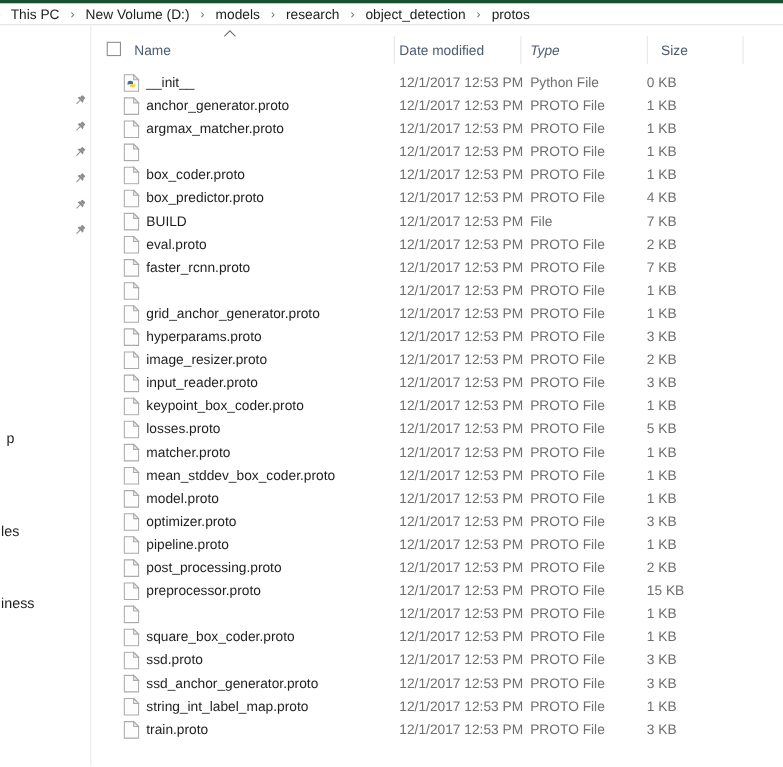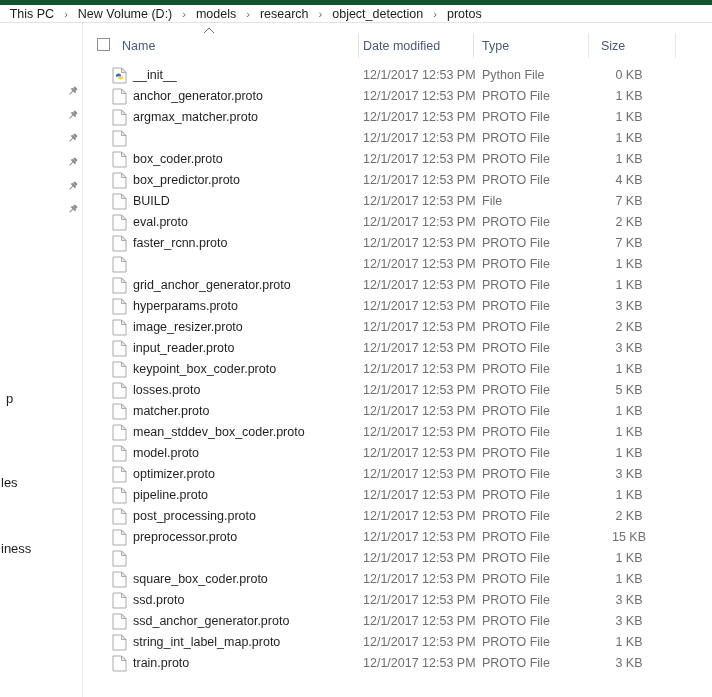--- a/index.html
+++ b/index.html
@@ -2,21 +2,21 @@
 <html><head>
 <meta charset="utf-8">
 <style>
   * { margin:0; padding:0; box-sizing:border-box; }
   html,body { width:712px; height:697px; overflow:hidden; background:#fff;
               font-family:"Liberation Sans", sans-serif; }
   .screen { position:relative; width:712px; height:697px; background:#fff; }
 
   
   .breadcrumb-bar { position:absolute; left:0; top:0; width:712px; height:23px;
-    border-top:5px solid #14532d; border-bottom:1px solid #e3e3e3;
+    border-top:3px solid #14532d; border-bottom:1px solid #e3e3e3;
     display:flex; align-items:center; font-size:12.5px; color:#1d1d1d; }
   .crumb { padding:0 5px; white-space:nowrap; cursor:default; }
   .crumb-sep { color:#6b6b6b; font-size:11px; padding:0 5px; }
   .crumb-lead { color:#6b6b6b; font-size:11px; padding-right:4px; margin-left:-3px; }
 
   
   .navpane { position:absolute; left:0; top:23px; width:83px; height:674px;
     border-right:1px solid #eaeaea; }
   .nav-pin-item { position:absolute; left:65px; width:14px; height:14px; }
   .nav-frag { position:absolute; font-size:13px; color:#1d1d1d; white-space:nowrap; }
@@ -35,21 +35,21 @@
 
   
   .rows { position:absolute; left:0; top:42px; width:712px; }
   .row { position:relative; height:21px; font-size:12.5px; }
   .cell-icon { position:absolute; left:112px; top:2px; width:15px; height:17px; }
   .cell-name { position:absolute; left:133px; top:0; height:21px; line-height:21px;
     color:#1f1f1f; white-space:nowrap; }
   .cell-date { position:absolute; left:363px; top:0; height:21px; line-height:21px; color:#6f6f6f; }
   .cell-type { position:absolute; left:482px; top:0; height:21px; line-height:21px; color:#6f6f6f; }
   .cell-size { position:absolute; left:588px; top:0; width:82px; height:21px; line-height:21px;
-    color:#6f6f6f; text-align:center; }
+    color:#6f6f6f; text-align:left; }
 </style>
 </head>
 <body>
 
 <div class="screen">
 
   <div class="breadcrumb-bar">
     <span class="crumb-lead">›</span>
     <span id="breadcrumb-items" style="display:flex;align-items:center;">
         <span class="crumb">This PC</span>
@@ -120,21 +120,21 @@
 
     <div class="colheader">
       <div class="selall"></div>
       <div class="hdr-cell" style="left:38px;">Name</div>
       <svg class="sortcaret" width="12" height="7" viewBox="0 0 12 7">
         <polyline points="1,6 6,1 11,6" fill="none" stroke="#6f6f6f" stroke-width="1"></polyline>
       </svg>
       <div class="hdr-sep" style="left:274px;"></div>
       <div class="hdr-cell" style="left:279px;text-align:center;">Date modified</div>
       <div class="hdr-sep" style="left:389px;"></div>
-      <div class="hdr-cell" style="left:398px;">Type</div>
+      <div class="hdr-cell" style="left:398px;font-style:italic;">Type</div>
       <div class="hdr-sep" style="left:504px;"></div>
       <div class="hdr-cell" style="left:517px;">Size</div>
       <div class="hdr-sep" style="left:591px;"></div>
     </div>
 
     <div class="rows" id="rows">
         <div class="row">
           <span class="cell-icon"><svg width="15" height="17" viewBox="0 0 15 17">
     <path d="M1 1 h8.5 L14 5.5 V16 H1 Z" fill="#fdfdfd" stroke="#ababab" stroke-width="1"></path>
     <path d="M9.5 1 L14 5.5 H9.5 Z" fill="#efefef" stroke="#ababab" stroke-width="1"></path>

